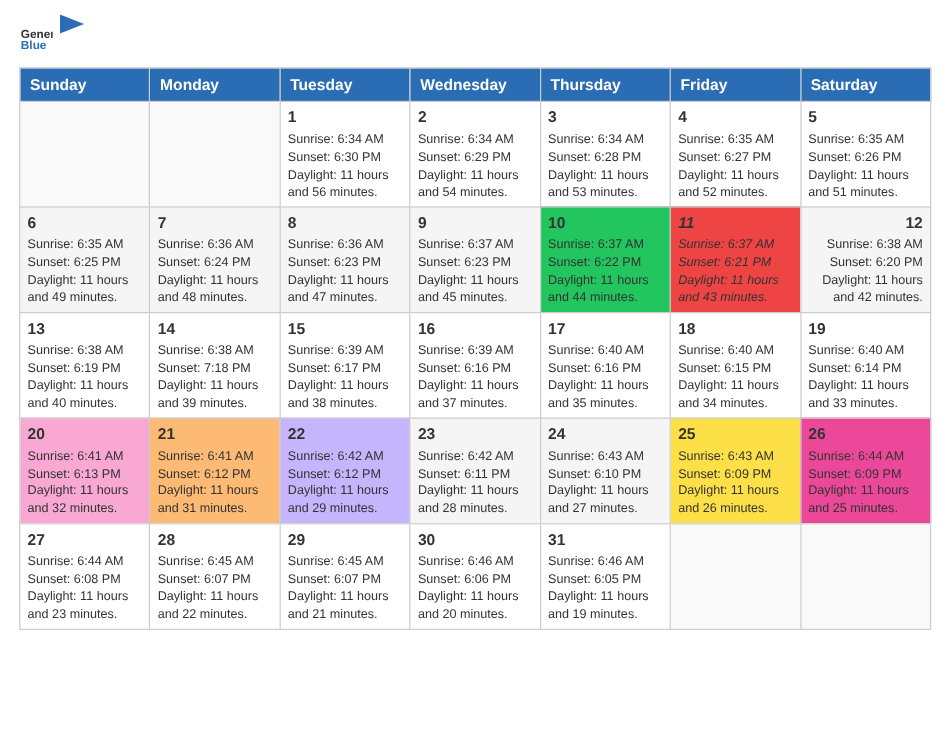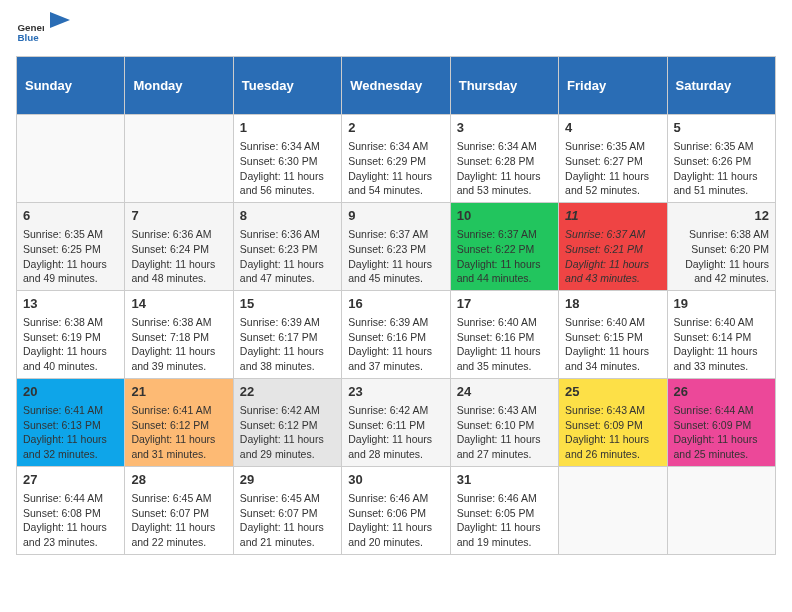--- a/index.html
+++ b/index.html
@@ -39,21 +39,21 @@
     }
     .calendar {
       width: 100%;
       border-collapse: collapse;
     }
     .calendar th {
       background: #2a6db5;
       color: #fff;
       font-size: 13px;
       font-weight: bold;
-      padding: 21px 8px;
+      padding: 6px 8px;
       text-align: left;
       border: 1px solid #ccc;
     }
     .calendar td {
       border: 1px solid #ccc;
       vertical-align: top;
       padding: 4px 6px;
       width: calc(100% / 7);
       font-size: 10.5px;
       color: #333;
@@ -227,33 +227,33 @@
           <div>Daylight: 11 hours and 34 minutes.</div>
         </td>
         <td>
           <span class="day-number">19</span>
           <div>Sunrise: 6:40 AM</div>
           <div>Sunset: 6:14 PM</div>
           <div>Daylight: 11 hours and 33 minutes.</div>
         </td>
       </tr>
       <tr>
-        <td style="background: #0ea5e9;">
+        <td style="background: #f9a8d4;">
           <span class="day-number">20</span>
           <div>Sunrise: 6:41 AM</div>
           <div>Sunset: 6:13 PM</div>
           <div>Daylight: 11 hours and 32 minutes.</div>
         </td>
         <td style="background: #fdba74;">
           <span class="day-number">21</span>
           <div>Sunrise: 6:41 AM</div>
           <div>Sunset: 6:12 PM</div>
           <div>Daylight: 11 hours and 31 minutes.</div>
         </td>
-        <td style="background: #e5e5e5;">
+        <td style="background: #c4b5fd;">
           <span class="day-number">22</span>
           <div>Sunrise: 6:42 AM</div>
           <div>Sunset: 6:12 PM</div>
           <div>Daylight: 11 hours and 29 minutes.</div>
         </td>
         <td style="background: rgb(245, 245, 245);">
           <span class="day-number">23</span>
           <div>Sunrise: 6:42 AM</div>
           <div>Sunset: 6:11 PM</div>
           <div>Daylight: 11 hours and 28 minutes.</div>

